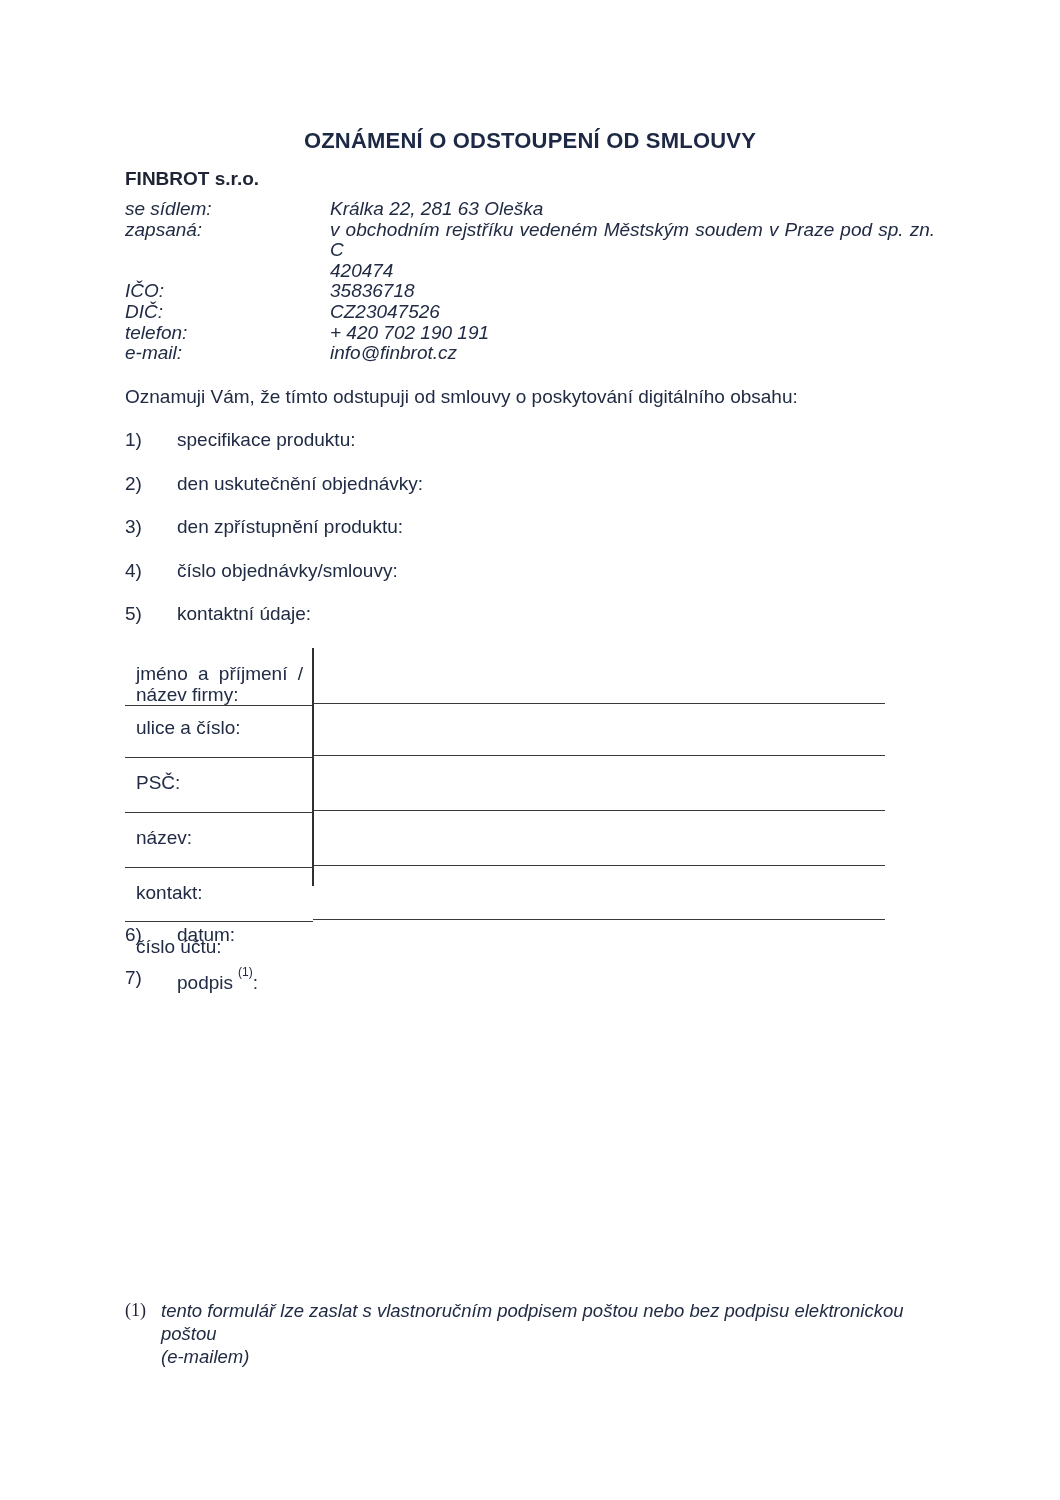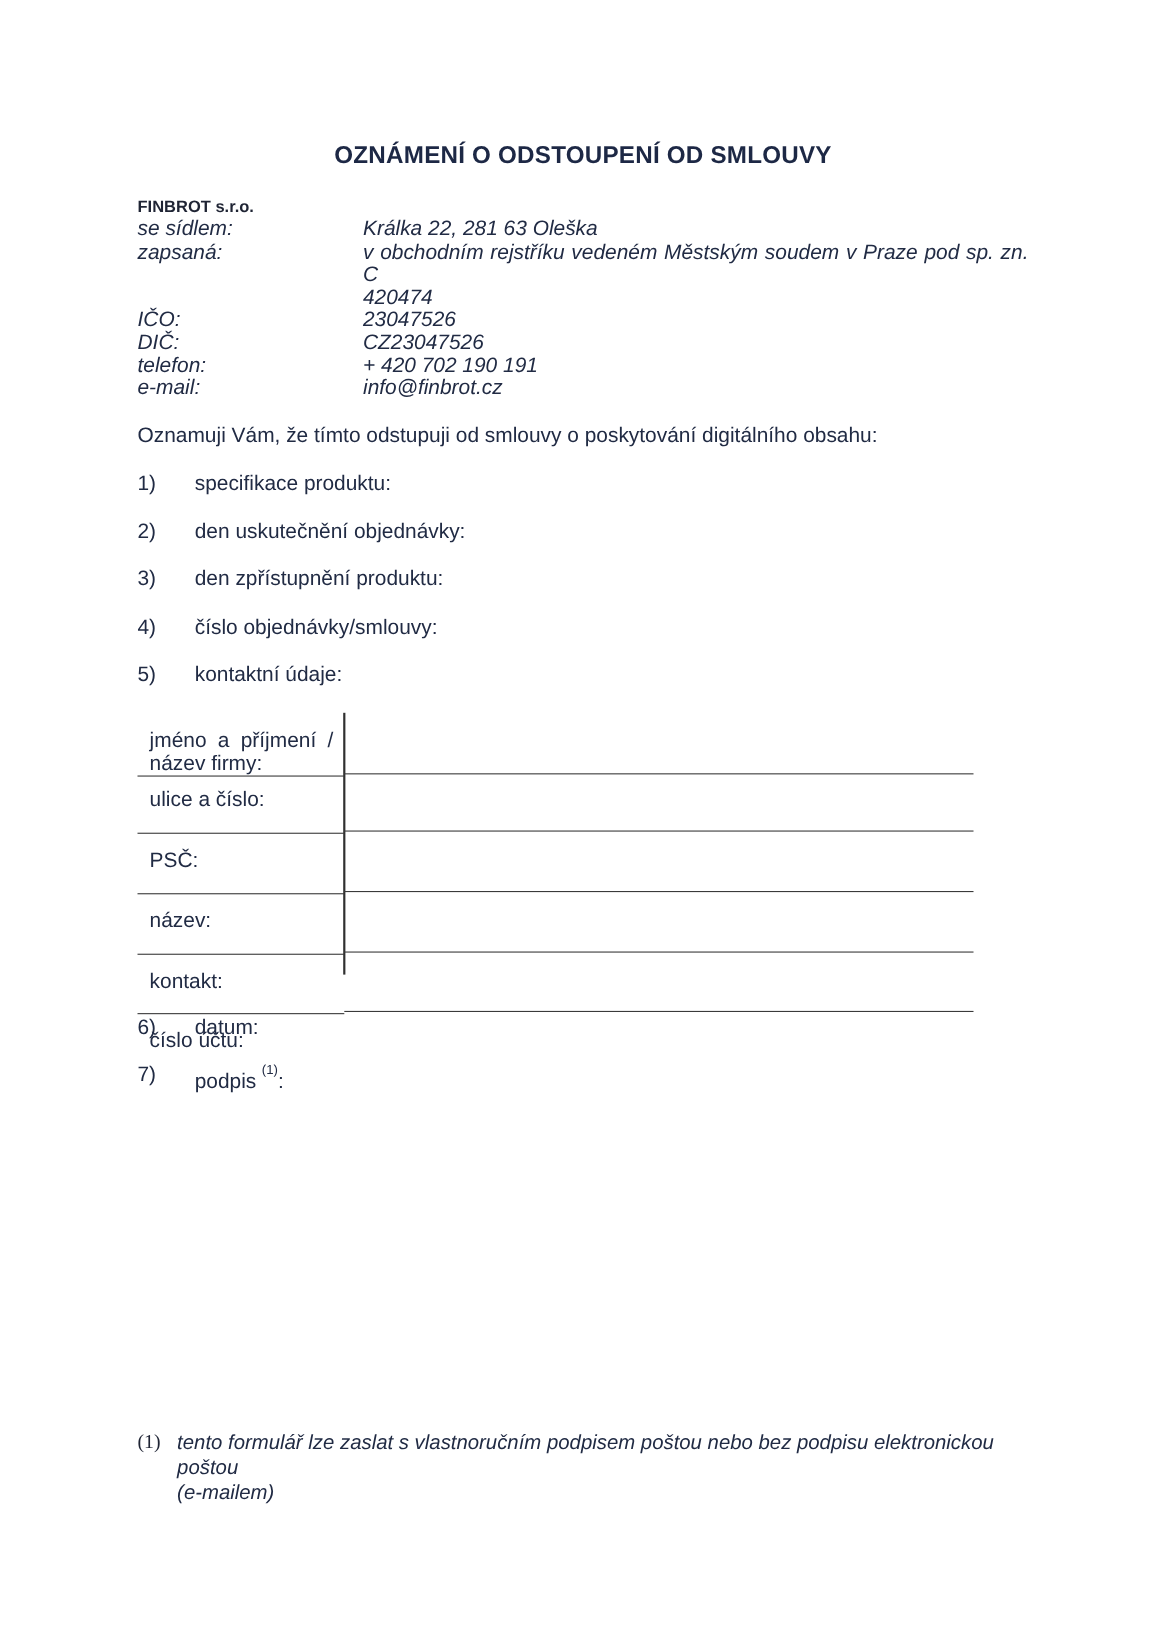--- a/index.html
+++ b/index.html
@@ -18,22 +18,22 @@
 
   .doc-title {
     top: 128px;
     text-align: center;
     font-size: 22px;
     font-weight: bold;
     letter-spacing: 0.2px;
     color: #1d2845;
   }
   .company-name {
-    top: 180px;
-    font-size: 15px;
+    top: 168px;
+    font-size: 19px;
     font-weight: bold;
     color: #1f2434;
   }
 
   .details { top: 199px; font-size: 19px; line-height: 20.6px; }
   .detail-row { display: grid; grid-template-columns: 205px 1fr; font-style: italic; }
   .just-line { text-align: justify; text-align-last: justify; }
 
   .intro { top: 386px; font-size: 19px; line-height: 21px; }
 
@@ -93,21 +93,21 @@
     </div>
     <div class="detail-row">
       <div>zapsaná:</div>
       <div>
         <div class="just-line">v obchodním rejstříku vedeném Městským soudem v Praze pod sp. zn. C</div>
         <div>420474</div>
       </div>
     </div>
     <div class="detail-row">
       <div>IČO:</div>
-      <div>23047526</div>
+      <div>35836718</div>
     </div>
     <div class="detail-row">
       <div>DIČ:</div>
       <div>CZ23047526</div>
     </div>
     <div class="detail-row">
       <div>telefon:</div>
       <div>+ 420 702 190 191</div>
     </div>
     <div class="detail-row">

